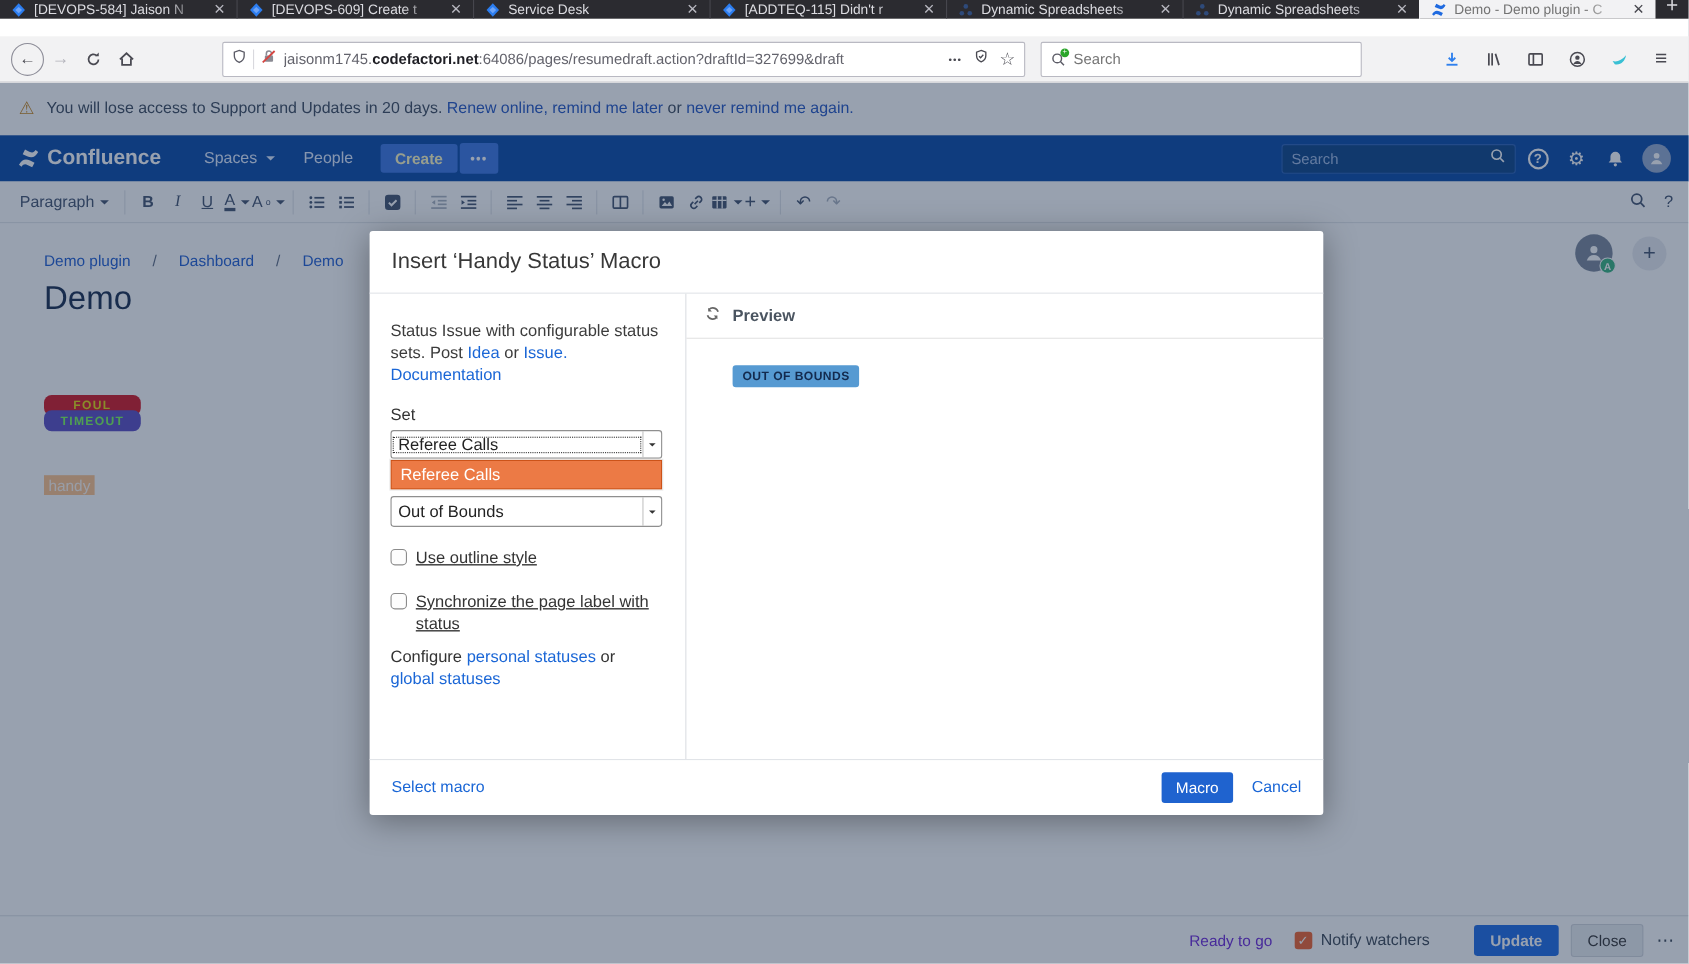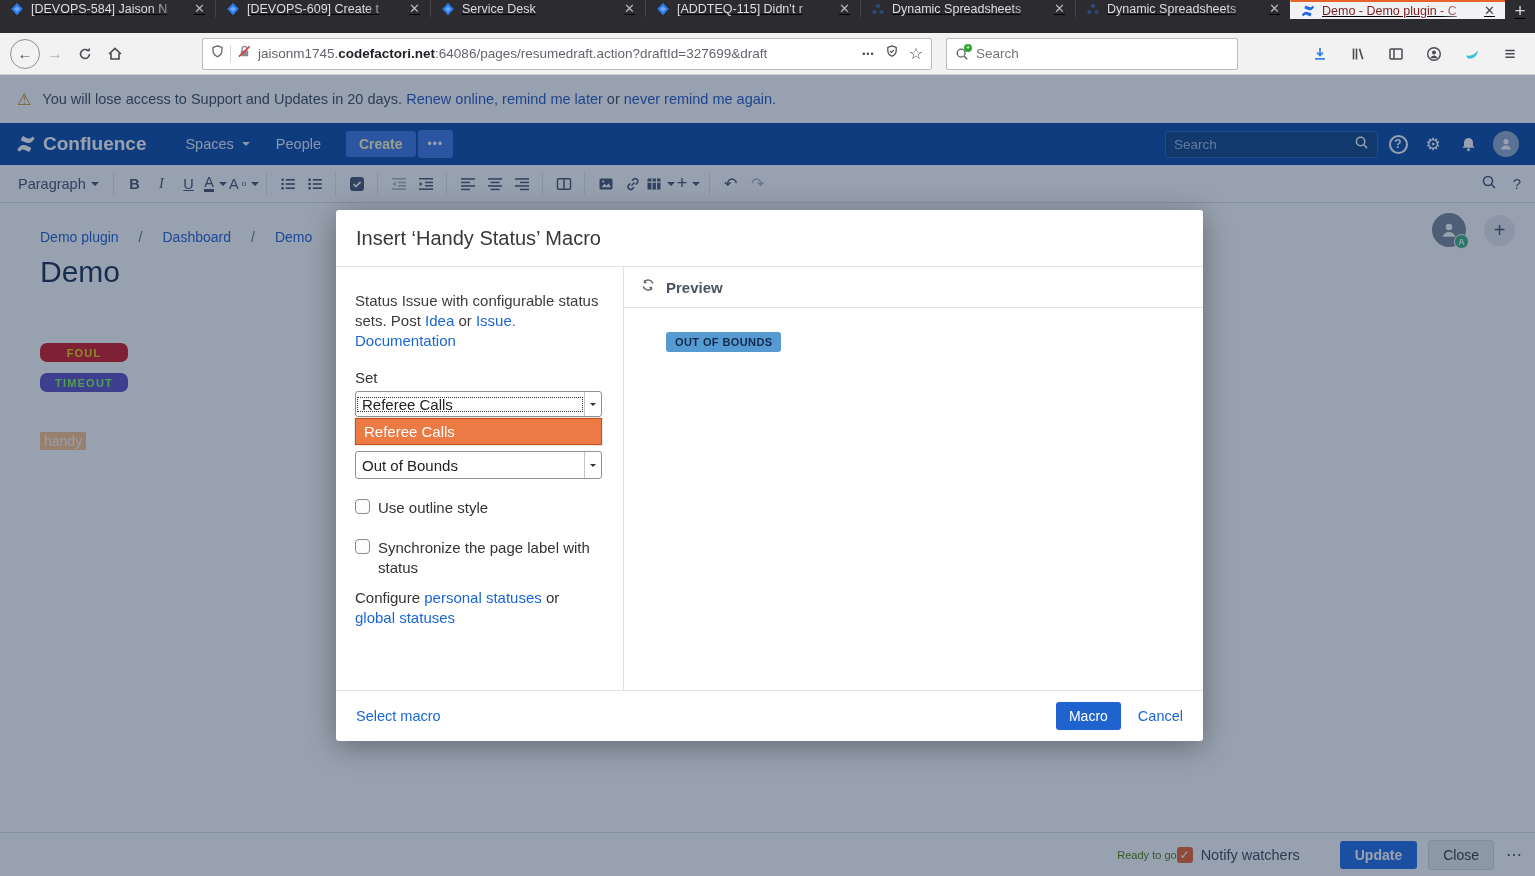--- a/index.html
+++ b/index.html
@@ -1,27 +1,27 @@
 <!DOCTYPE html>
 <html><head>
 <meta charset="utf-8">
 <style>
   * { margin:0; padding:0; box-sizing:border-box; }
   html,body { width:1535px; height:876px; overflow:hidden; font-family:"Liberation Sans", sans-serif; background:#fff; }
 
   
-  #tabbar { position:absolute; left:0; top:0; width:1535px; height:33px; background:#2b2b30; display:flex; align-items:flex-start; z-index:40;text-decoration:underline; }
+  #tabbar { position:absolute; left:0; top:0; width:1535px; height:17px; background:#2b2b30; display:flex; align-items:flex-end; z-index:40; }
   .tab { width:215px; display:flex; align-items:center; gap:7px; padding:0 7px 0 9px; border-left:1px solid #46464d; cursor:default; }
   .tab:first-child { border-left:none; }
   .tab .fav { width:15px; height:15px; flex:none; display:flex; align-items:center; justify-content:center; }
   .tab .t { flex:1; overflow:hidden; white-space:nowrap; font-size:12.5px; color:#dcdce1;
             -webkit-mask-image:linear-gradient(90deg,#000 78%,transparent); mask-image:linear-gradient(90deg,#000 78%,transparent); }
   .tab .x { color:#b9b9c1; font-size:13px; padding:1px 3px; }
   .tab.active { background:#f2f2f4; border-left-color:#f2f2f4; border-top:2px solid #e8632a; }
-  .tab.active .t { color:#7f1d1d; }
+  .tab.active .t { color:#737373; }
   .tab.active .x { color:#45454c; }
   .newtab { width:30px; display:flex; align-items:center; justify-content:center; color:#d6d6db; font-size:19px; }
 
   
   #navbar { position:absolute; left:0; top:33px; width:1535px; height:42px; background:#f2f2f3; border-bottom:1px solid #cfcfd4; display:flex; align-items:center; padding:0 10px; z-index:40; }
   .navbtn { width:30px; height:30px; display:flex; align-items:center; justify-content:center; color:#4a4a52; font-size:16px; flex:none; }
   #backbtn { width:30px; height:30px; border:1px solid #8d8d98; border-radius:50%; font-size:15px; }
   .disabled { color:#b4b4bc !important; }
   #urlbar { margin-left:72px; width:730px; height:32px; background:#fff; border:1px solid #b9b9c2; border-radius:2px; display:flex; align-items:center; padding:0 8px; gap:6px; }
   .urldiv { width:1px; height:18px; background:#d9d9de; }
@@ -63,31 +63,31 @@
   .i16 { width:16px; height:16px; }
   .grayed { color:#aab2bf; }
   #edright { margin-left:auto; display:flex; align-items:center; gap:16px; font-size:15px; }
 
   
   #content { position:relative; height:629px; background:#fff; }
   #breadcrumb { position:absolute; left:40px; top:24px; font-size:14px; color:#5e6c84; display:flex; align-items:center; gap:20px; }
   #breadcrumb a { color:#1f5dd3; text-decoration:none; }
   #pagetitle { position:absolute; left:40px; top:52px; font-size:30px; color:#172b4d; font-weight:500; }
   .statusbadge { position:absolute; left:40px; width:88px; height:19px; border-radius:7px; font-size:11px; font-weight:700; letter-spacing:1.2px; display:flex; align-items:center; justify-content:center; }
-  #badge-foul { top:140px; background:#d41522; color:#e5d80d; }
+  #badge-foul { top:156px; background:#d41522; color:#e5d80d; }
   #badge-timeout { top:170px; background:#594bc4; color:#7af957; }
   #handytoken { position:absolute; left:40px; top:229px; background:#ffc38a; color:#fff7f0; font-size:14px; padding:1px 4px; }
   #collab { position:absolute; right:20px; top:10px; display:flex; align-items:center; gap:18px; }
   .collab-av { position:relative; width:34px; height:34px; border-radius:50%; background:#7a8699; display:flex; align-items:center; justify-content:center; }
   .collab-badge { position:absolute; right:-3px; bottom:-2px; width:15px; height:15px; border-radius:50%; background:#36b37e; color:#fff; font-size:9px; font-weight:700; display:flex; align-items:center; justify-content:center; border:1px solid #fff; }
   .collab-plus { width:31px; height:31px; border-radius:50%; background:#e9ebf0; color:#42526e; font-size:20px; display:flex; align-items:center; justify-content:center; }
 
   
   #footerbar { position:absolute; left:0; bottom:0; width:1535px; height:44px; background:#fff; border-top:1px solid #dfe3e8; display:flex; align-items:center; justify-content:flex-end; padding:0 12px; gap:0; }
-  #readytxt { font-size:11px; color:#4d7c0f; }
+  #readytxt { font-size:14px; color:#6d28d9; margin-right:20px; }
   #changeinput { width:248px; height:28px; border:1px solid #9aa1ac; border-radius:3px; font-size:13.5px; padding:0 9px; color:#333; font-family:"Liberation Sans",sans-serif; outline:none; margin-right:24px; }
   #changeinput::placeholder { color:#8b929c; }
   .ucheck { width:16px; height:16px; background:#f0622c; border-radius:3px; color:#fff; font-size:12px; display:flex; align-items:center; justify-content:center; margin-right:8px; }
   #notifytxt { font-size:14.5px; color:#3b4654; margin-right:40px; }
   .btn-update { background:#1d6ae5; color:#fff; font-size:14px; font-weight:700; padding:6px 15px; border-radius:3px; border:none; margin-right:11px; font-family:"Liberation Sans",sans-serif; }
   .btn-close { background:#eceef1; color:#333; font-size:14px; padding:6px 14px; border-radius:3px; border:1px solid #d3d7dd; margin-right:12px; font-family:"Liberation Sans",sans-serif; }
   #footmore { color:#3b4654; font-size:16px; letter-spacing:1px; }
 
   
   #dialog { position:absolute; left:336px; top:210px; width:867px; height:531px; background:#fff; border-radius:3px; box-shadow:0 5px 30px rgba(0,0,0,.35); z-index:10; }
@@ -99,21 +99,21 @@
   #dlg-desc a, .cfglink, #selectmacro, #cancelbtn { color:#1a66d6; text-decoration:none; }
   #setlabel { font-size:15px; color:#333; margin-top:18px; }
   .uselect { margin-top:5px; width:247px; height:26px; background:#fff; border:1px solid #8f8f8f; border-radius:3px; display:flex; align-items:center; }
   .uselect .val { flex:1; font-size:15px; color:#222; padding:0 6px; white-space:nowrap; overflow:hidden; }
   .uselect.focused .val { outline:1px dotted #333; outline-offset:-2px; }
   .uselect .arrow { width:17px; align-self:stretch; border-left:1px solid #c4c4c4; display:flex; align-items:center; justify-content:center; }
   .uselect .arrow .caret { border-top-color:#333; border-width:3.5px; margin:3px 0 0 0; }
   #dropdown { margin-top:1px; width:247px; height:27px; background:#ec7a45; border:1px solid #c94f15; outline:1px solid #e8e8e8; display:flex; align-items:center; }
   #dropdown .opt { color:#fff; font-size:15px; padding:0 8px; }
   #select2 { margin-top:6px; height:28px; }
-  .cbrow { display:flex; align-items:flex-start; gap:8px; margin-top:20px; }
+  .cbrow { display:flex; align-items:flex-start; gap:8px; margin-top:20px;text-decoration:underline; }
   #cbrow1 { margin-top:19px; }
   .cbox { width:15px; height:15px; border:1px solid #8b8b8b; border-radius:4px; background:#fdfdfd; flex:none; margin-top:1px; }
   .cblabel { font-size:15px; color:#333; line-height:20px; }
   #cfg { font-size:15px; color:#333; line-height:20px; margin-top:10px; }
   #dlg-right { flex:1; }
   #prevhead { height:41px; border-bottom:1px solid #e3e3e3; display:flex; align-items:center; gap:10px; padding:0 16px; }
   #prevlabel { font-size:15px; font-weight:700; color:#4a5460; }
   #prevbadge { display:inline-block; margin:24px 0 0 42px; background:#569ad2; color:#132a4e; font-size:11px; font-weight:700; letter-spacing:.4px; padding:4px 9px; border-radius:3px; }
   #dlg-footer { position:absolute; left:0; bottom:0; width:100%; height:51px; border-top:1px solid #e1e4e8; display:flex; align-items:center; padding:0 20px; }
   #selectmacro { font-size:14.5px; }

